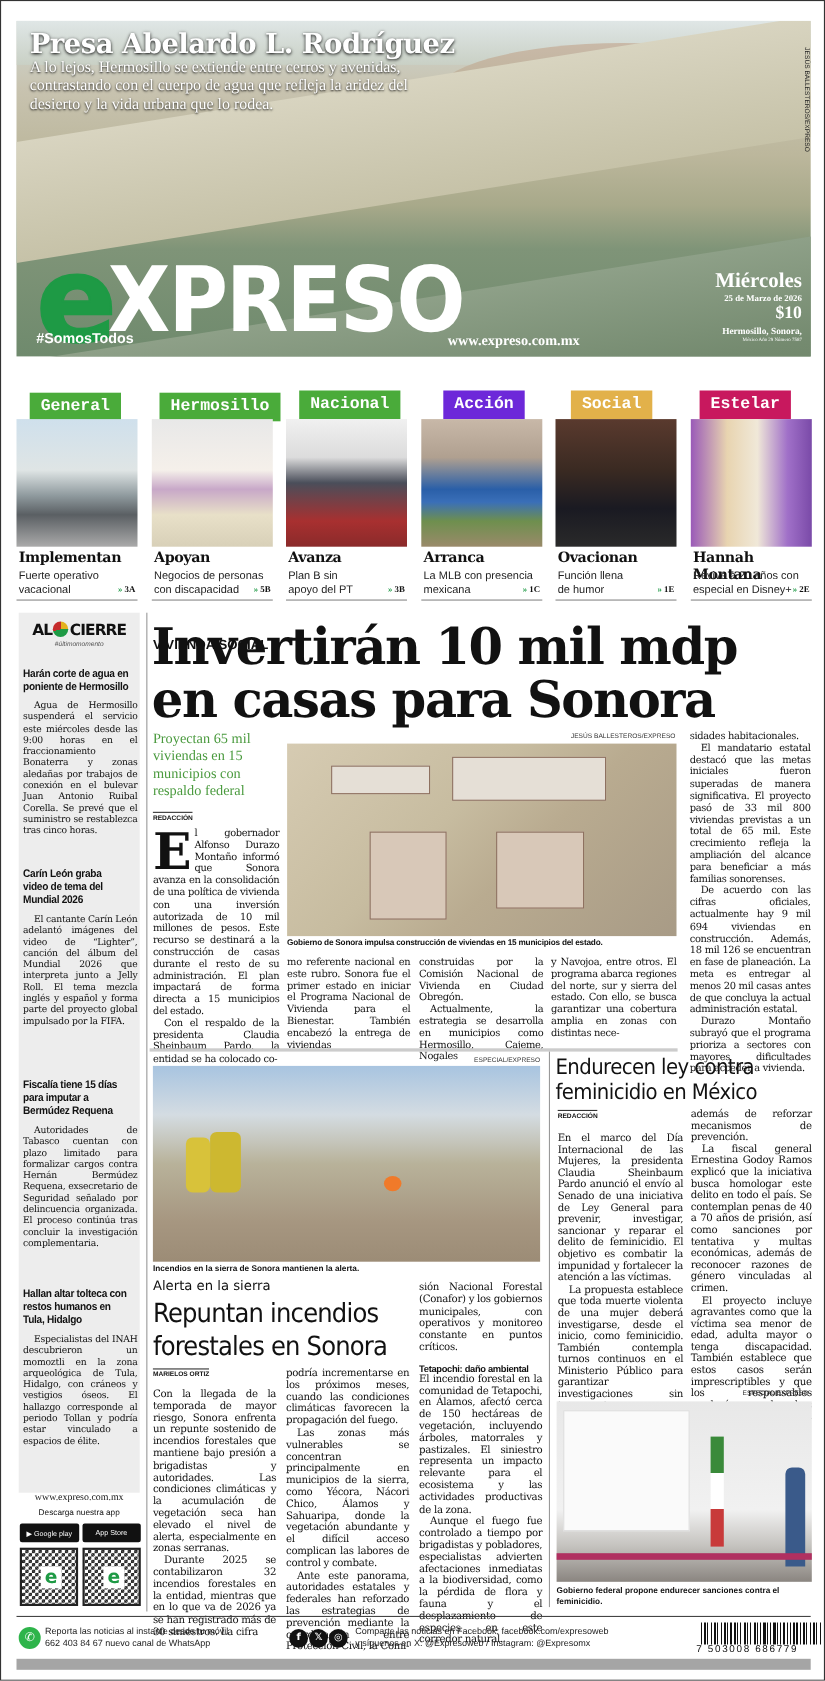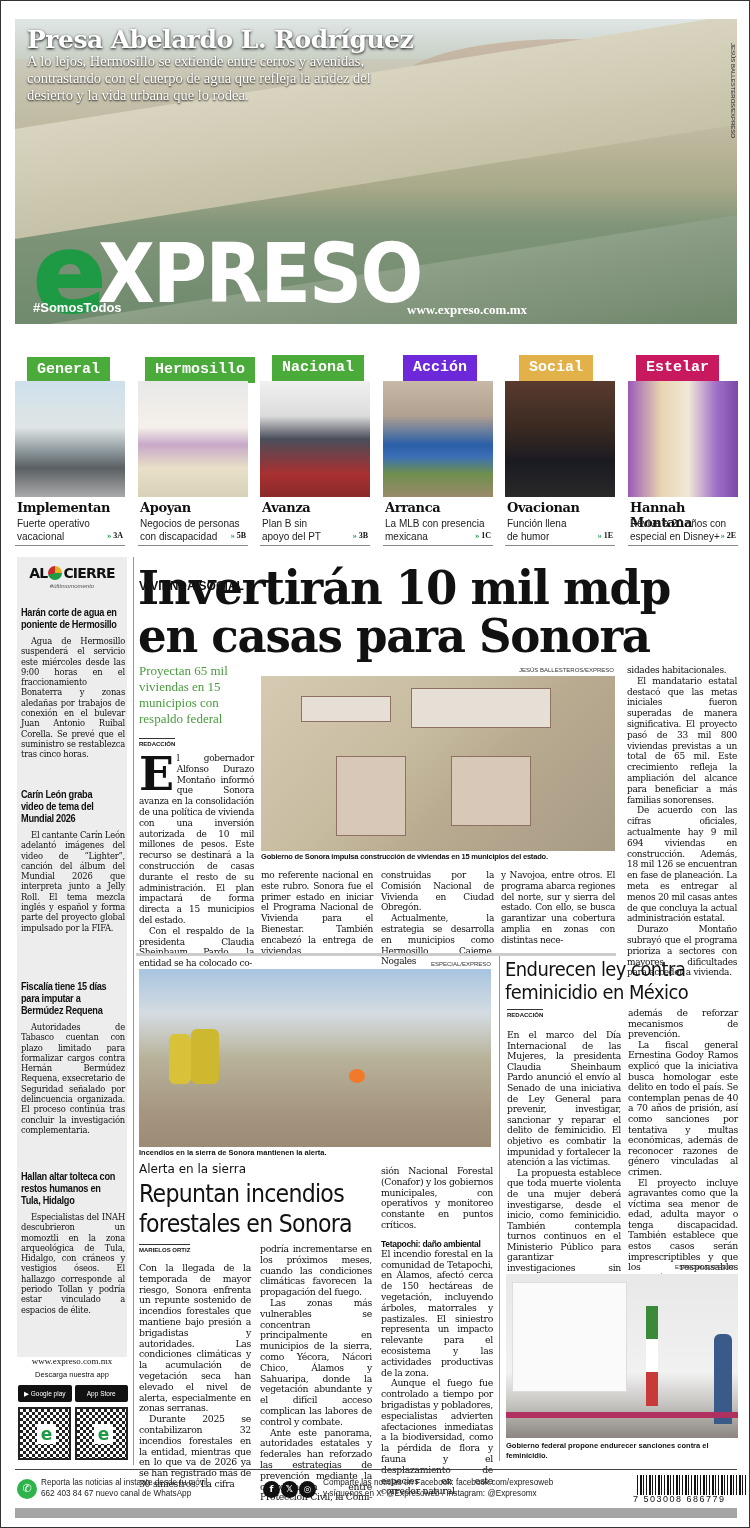--- a/index.html
+++ b/index.html
@@ -108,20 +108,27 @@
     <div class="water"></div>
     <div class="title">Presa Abelardo L. Rodríguez</div>
     <div class="cap">A lo lejos, Hermosillo se extiende entre cerros y avenidas, contrastando con el cuerpo de agua que refleja la aridez del desierto y la vida urbana que lo rodea.</div>
     <div class="credit">JESÚS BALLESTEROS/EXPRESO</div>
     <div class="logo">
       <span class="e">e</span>
       <span class="xp">XPRESO</span>
     </div>
     <div class="hashtag" style="left:18px;top:281px">#SomosTodos</div>
     <div class="site" style="left:392px;top:283px">www.expreso.com.mx</div>
+    <div class="dateblk" style="right:8px;top:226px">
+      <div class="day">Miércoles</div>
+      <div class="date">25 de Marzo de 2026</div>
+      <div class="price">$10</div>
+      <div class="city">Hermosillo, Sonora,</div>
+      <div class="meta">México Año 29 Número 7587</div>
+    </div>
   </div>
 
 
   <div class="sections">
     <div class="sec" style="left:0">
       <div class="tag" style="background:#4aab3a;left:12px">General</div>
       <div class="photo" style="background:linear-gradient(180deg,#cfe0ec 0%,#dfe5e5 40%,#8f9a9e 60%,#5a5f63 75%,#aaa 100%)"></div>
       <div class="hd">Implementan</div>
       <div class="sub">Fuerte operativo vacacional</div>
       <div class="ref"><span class="ch">»</span> <span>3A</span></div>

